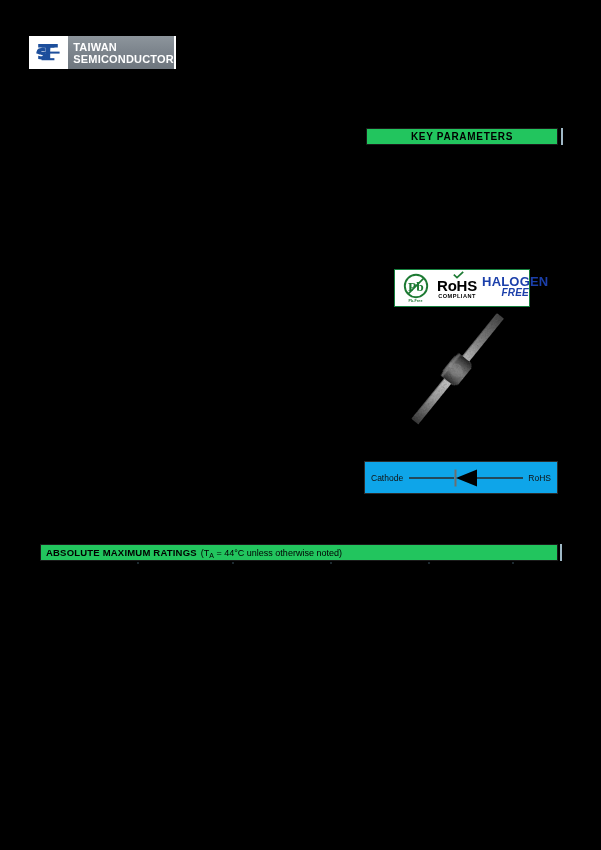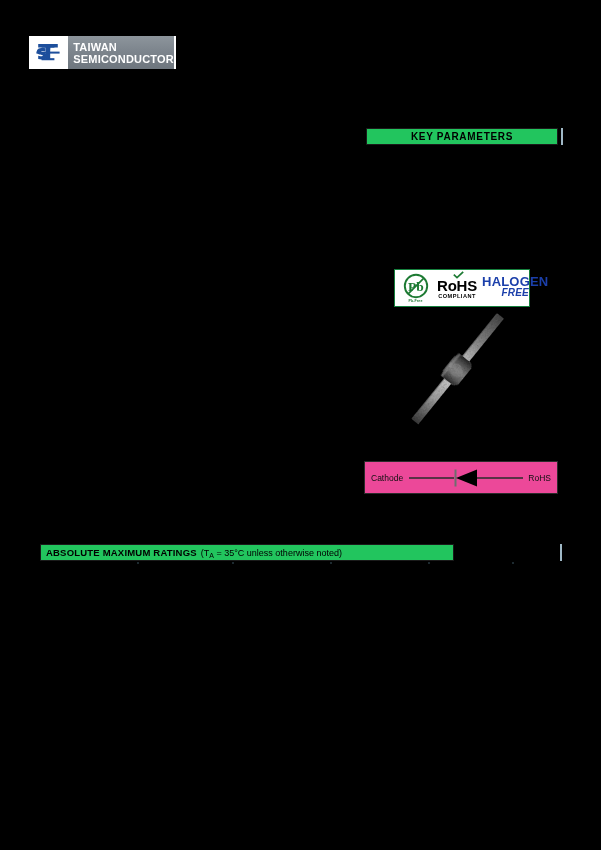--- a/index.html
+++ b/index.html
@@ -97,21 +97,21 @@
     position: absolute;
     left: 561px;
     top: 128px;
     width: 2px;
     height: 17px;
     background: #9fb8c6;
   }
   .bar-amr {
     left: 40px;
     top: 544px;
-    width: 414px;
+    width: 518px;
     height: 17px;
     padding-left: 5px;
   }
   .bar-amr .amr-title {
     font-size: 9.5px;
     font-weight: bold;
     letter-spacing: 0.2px;
     white-space: nowrap;
   }
   .bar-amr .amr-note {
@@ -239,21 +239,21 @@
     overflow: hidden;
   }
 
   
   .symbol-box {
     position: absolute;
     left: 364px;
     top: 461px;
     width: 194px;
     height: 33px;
-    background: #ec4899;
+    background: #0ea5e9;
     border: 1px solid #2b2b2b;
     box-sizing: border-box;
     display: flex;
     align-items: center;
     justify-content: space-between;
     padding: 0 6px;
   }
   .symbol-label {
     font-size: 8.5px;
     color: #111111;
@@ -369,21 +369,21 @@
         <line x1="70" y1="11" x2="116" y2="11" stroke="#2b2b2b" stroke-width="1.3"></line>
         <line x1="48.5" y1="2.5" x2="48.5" y2="19.5" stroke="#6e6e6e" stroke-width="2"></line>
         <polygon points="49,11 70,2.5 70,19.5" fill="#000000"></polygon>
       </svg>
     </span>
     <span class="symbol-label">RoHS</span>
   </div>
 
   <div class="bar bar-amr">
     <span class="amr-title">ABSOLUTE MAXIMUM RATINGS</span>
-    <span class="amr-note"><span>(T</span><sub>A</sub><span> = 35°C unless otherwise noted)</span></span>
+    <span class="amr-note"><span>(T</span><sub>A</sub><span> = 44°C unless otherwise noted)</span></span>
   </div>
   <div class="bar-amr-edge"></div>
 
   <div class="amr-sep" style="left:137px;"></div>
   <div class="amr-sep" style="left:232px;"></div>
   <div class="amr-sep" style="left:330px;"></div>
   <div class="amr-sep" style="left:428px;"></div>
   <div class="amr-sep" style="left:512px;"></div>
 
 </div>

